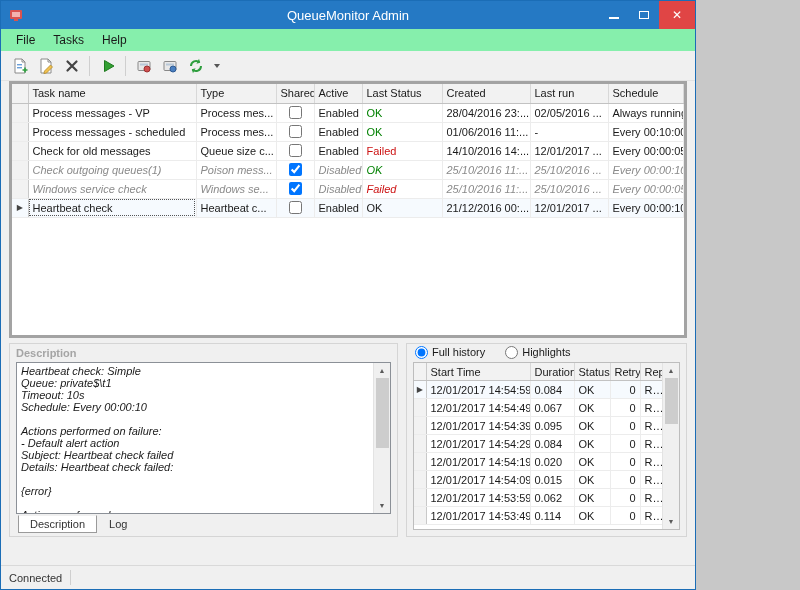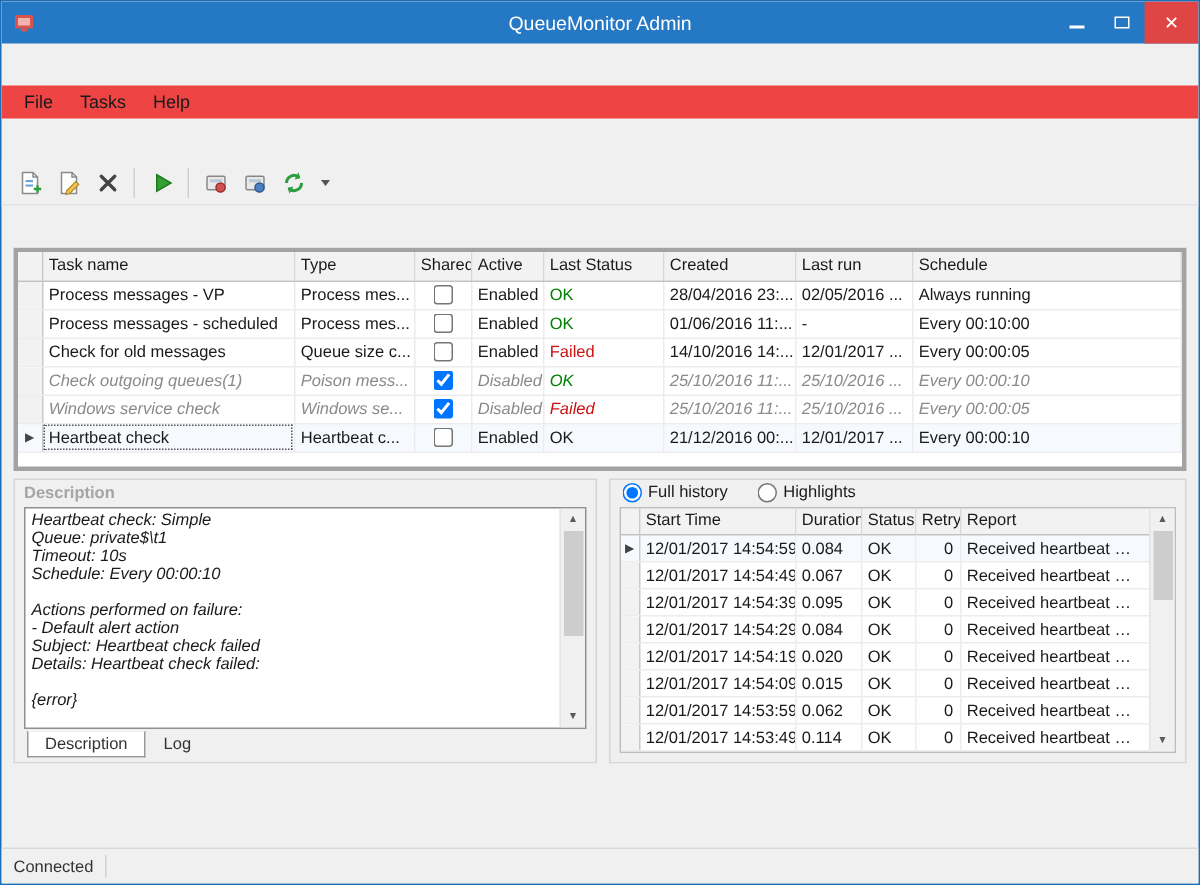--- a/index.html
+++ b/index.html
@@ -1,32 +1,32 @@
 <!DOCTYPE html>
 <html><head>
 <meta charset="utf-8">
 <style>
   * { box-sizing: border-box; margin: 0; padding: 0; }
   html,body { width:800px; height:590px; background:#c8c8c8; }
   .window{
-    width:800px;height:590px;border:1px solid #1b6db6;background:#f0f0f0;
+    width:696px;height:590px;border:1px solid #1b6db6;background:#f0f0f0;
     display:flex;flex-direction:column;
-    font-family:"Liberation Sans",sans-serif;font-size:12px;color:#1a1a1a;overflow:hidden;gap:28px;
+    font-family:"Liberation Sans",sans-serif;font-size:12px;color:#1a1a1a;overflow:hidden;
   }
   
   .titlebar{flex:0 0 28px;background:#2579c4;display:flex;align-items:center;color:#fff;position:relative;}
   .app-icon{margin-left:7px;display:flex;z-index:1;}
   .title{position:absolute;left:0;right:0;text-align:center;font-size:13px;color:#fff;}
   .winbtns{margin-left:auto;display:flex;height:100%;z-index:1;}
   .wbtn{width:30px;height:100%;display:flex;align-items:center;justify-content:center;cursor:default;}
   .glyph-min{width:10px;height:2px;background:#fff;display:block;margin-top:6px;}
   .glyph-max{width:10px;height:8px;border:1px solid #fff;display:block;}
   .wbtn.close{width:36px;background:#e04545;color:#fff;font-size:12px;}
   
-  .menubar{flex:0 0 22px;display:flex;align-items:center;padding-left:6px;background:#ef4444;}
+  .menubar{flex:0 0 22px;display:flex;align-items:center;padding-left:6px;background:#86efac;}
   .menu-item{padding:3px 9px;}
   
   .toolbar{flex:0 0 30px;display:flex;align-items:center;padding-left:6px;gap:1px;background:#f0f0f0;border-bottom:1px solid #e3e3e3;}
   .tbtn{width:25px;height:25px;display:flex;align-items:center;justify-content:center;border:1px solid transparent;}
   .tsep{width:1px;height:20px;background:#cfcfcf;margin:0 4px;}
   .caret{width:0;height:0;border-left:3px solid transparent;border-right:3px solid transparent;border-top:4px solid #555;margin:0 5px;}
   
   .content{flex:1;padding:0 8px;display:flex;flex-direction:column;overflow:hidden;}
   .gridwrap{height:272px;background:#fff;border:3px solid #a3a3a3;overflow:hidden;}
   table.grid{width:100%;border-collapse:collapse;table-layout:fixed;font-size:11px;}

